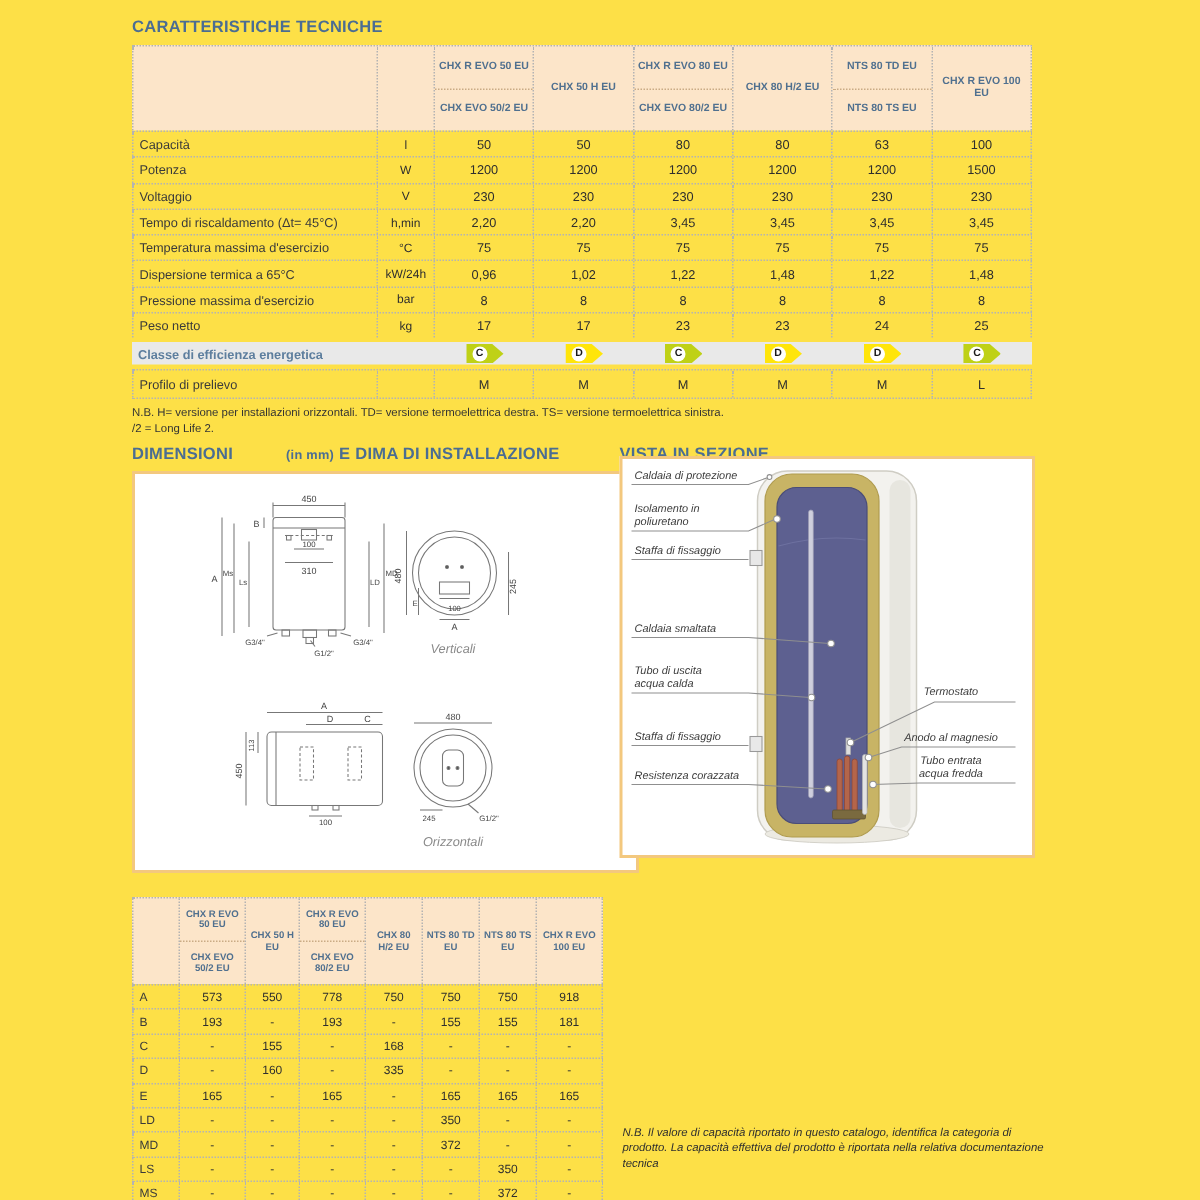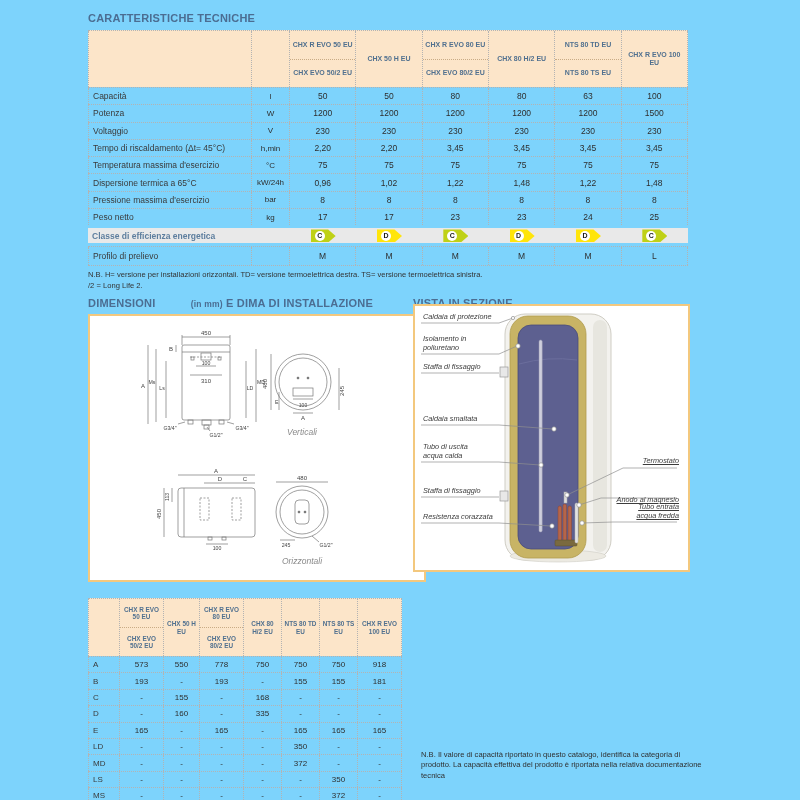--- a/index.html
+++ b/index.html
@@ -1,17 +1,17 @@
 <!DOCTYPE html>
 <html><head>
 <meta charset="utf-8">
 <style>
   html,body{margin:0;padding:0;background:#fff;}
   body{font-family:"Liberation Sans",sans-serif;color:#333;}
-  .page{position:relative;width:800px;height:800px;background:#7dd3fc;overflow:hidden;}
+  .page{position:relative;width:800px;height:800px;background:#fde047;overflow:hidden;}
   .sec-title{font-size:11px;font-weight:bold;color:#4b6d92;letter-spacing:.2px;}
   .sec-title .small{font-size:8.5px;font-weight:bold;margin-left:32px;}
   
   .tbl{box-sizing:border-box;}
   .tr{display:flex;align-items:stretch;}
   .tc{box-sizing:border-box;display:flex;align-items:center;justify-content:center;
       border-right:1px dotted #b3b3b3;font-size:8.5px;color:#2e2e2e;}
   .tc.lab{justify-content:flex-start;padding-left:4px;border-left:1px dotted #b3b3b3;color:#3a3a3a;text-align:right;}
   
   .tech{position:absolute;left:88px;top:12px;width:600px;}
@@ -37,33 +37,33 @@
         font-size:7px;font-weight:bold;line-height:10px;text-align:center;}
   .note{font-size:7.6px;color:#333;margin-top:4px;line-height:1.3;}
   
   .dims-title{position:absolute;left:88px;top:297px;}
   .sect-title{position:absolute;left:413px;top:297px;}
   .box{position:absolute;box-sizing:border-box;border:2px solid #f3c87e;background:#fff;}
   .box.dims{left:88px;top:314px;width:338px;height:268px;}
   .box.sect{left:413px;top:304px;width:277px;height:268px;}
   .box svg{position:absolute;left:0;top:0;}
   .callout{position:absolute;font-size:7.3px;font-style:italic;color:#3c3c3c;line-height:1.25;white-space:pre-line;}
-  .callout.r{text-align:right;text-decoration:underline;}
+  .callout.r{text-align:center;}
   
   .dimtable{position:absolute;left:88px;top:598px;width:314px;}
   .dimtable .tc.lab{width:32px;font-size:8px;}
   .dimtable .tc{font-size:8px;}
   .dimtable .w1{width:44px;}
   .dimtable .w2{width:36px;}
   .dimtable .w3{width:38px;}
   .dimtable .tr.th{height:57px;}
   .dimtable .pn{font-size:6.4px;}
   .dimtable .tr.body{height:15.4px;}
-  .footnote{position:absolute;left:415px;top:750px;width:290px;font-size:7.6px;
-            color:#2f2f2f;line-height:1.35;margin-left:6px;}
+  .footnote{position:absolute;left:415px;top:750px;width:290px;font-size:7.6px;font-style:italic;
+            color:#2f2f2f;line-height:1.35;}
   svg text{fill:#444;font-family:"Liberation Sans",sans-serif;}
   .cap{font-style:italic;fill:#8a8a8a;}
 </style>
 </head>
 <body>
 
 <div class="page">
 
   <div class="tech">
     <div class="sec-title">CARATTERISTICHE TECNICHE</div>
@@ -371,21 +371,21 @@
     <div class="callout" style="left:8px;top:6px;width:84px;">Caldaia di protezione</div>
     <div class="callout" style="left:8px;top:28px;width:84px;">Isolamento in
 poliuretano</div>
     <div class="callout" style="left:8px;top:56px;width:84px;">Staffa di fissaggio</div>
     <div class="callout" style="left:8px;top:108px;width:84px;">Caldaia smaltata</div>
     <div class="callout" style="left:8px;top:136px;width:84px;">Tubo di uscita
 acqua calda</div>
     <div class="callout" style="left:8px;top:180px;width:84px;">Staffa di fissaggio</div>
     <div class="callout" style="left:8px;top:206px;width:84px;">Resistenza corazzata</div>
     <div class="callout r" style="right:9px;top:150px;width:90px;">Termostato</div>
-    <div class="callout r" style="right:9px;top:181px;width:90px;margin-top:8px;">Anodo al magnesio</div>
+    <div class="callout r" style="right:9px;top:181px;width:90px;">Anodo al magnesio</div>
     <div class="callout r" style="right:9px;top:196px;width:90px;">Tubo entrata
 acqua fredda</div>
   </div>
 
   <div class="tbl dimtable">
     <div class="tr th">
       <div class="tc lab"></div>
       <div class="tc w1 hv2">
         <span class="pn">CHX R EVO 50 EU</span>
         <span class="pn pnb">CHX EVO 50/2 EU</span>

